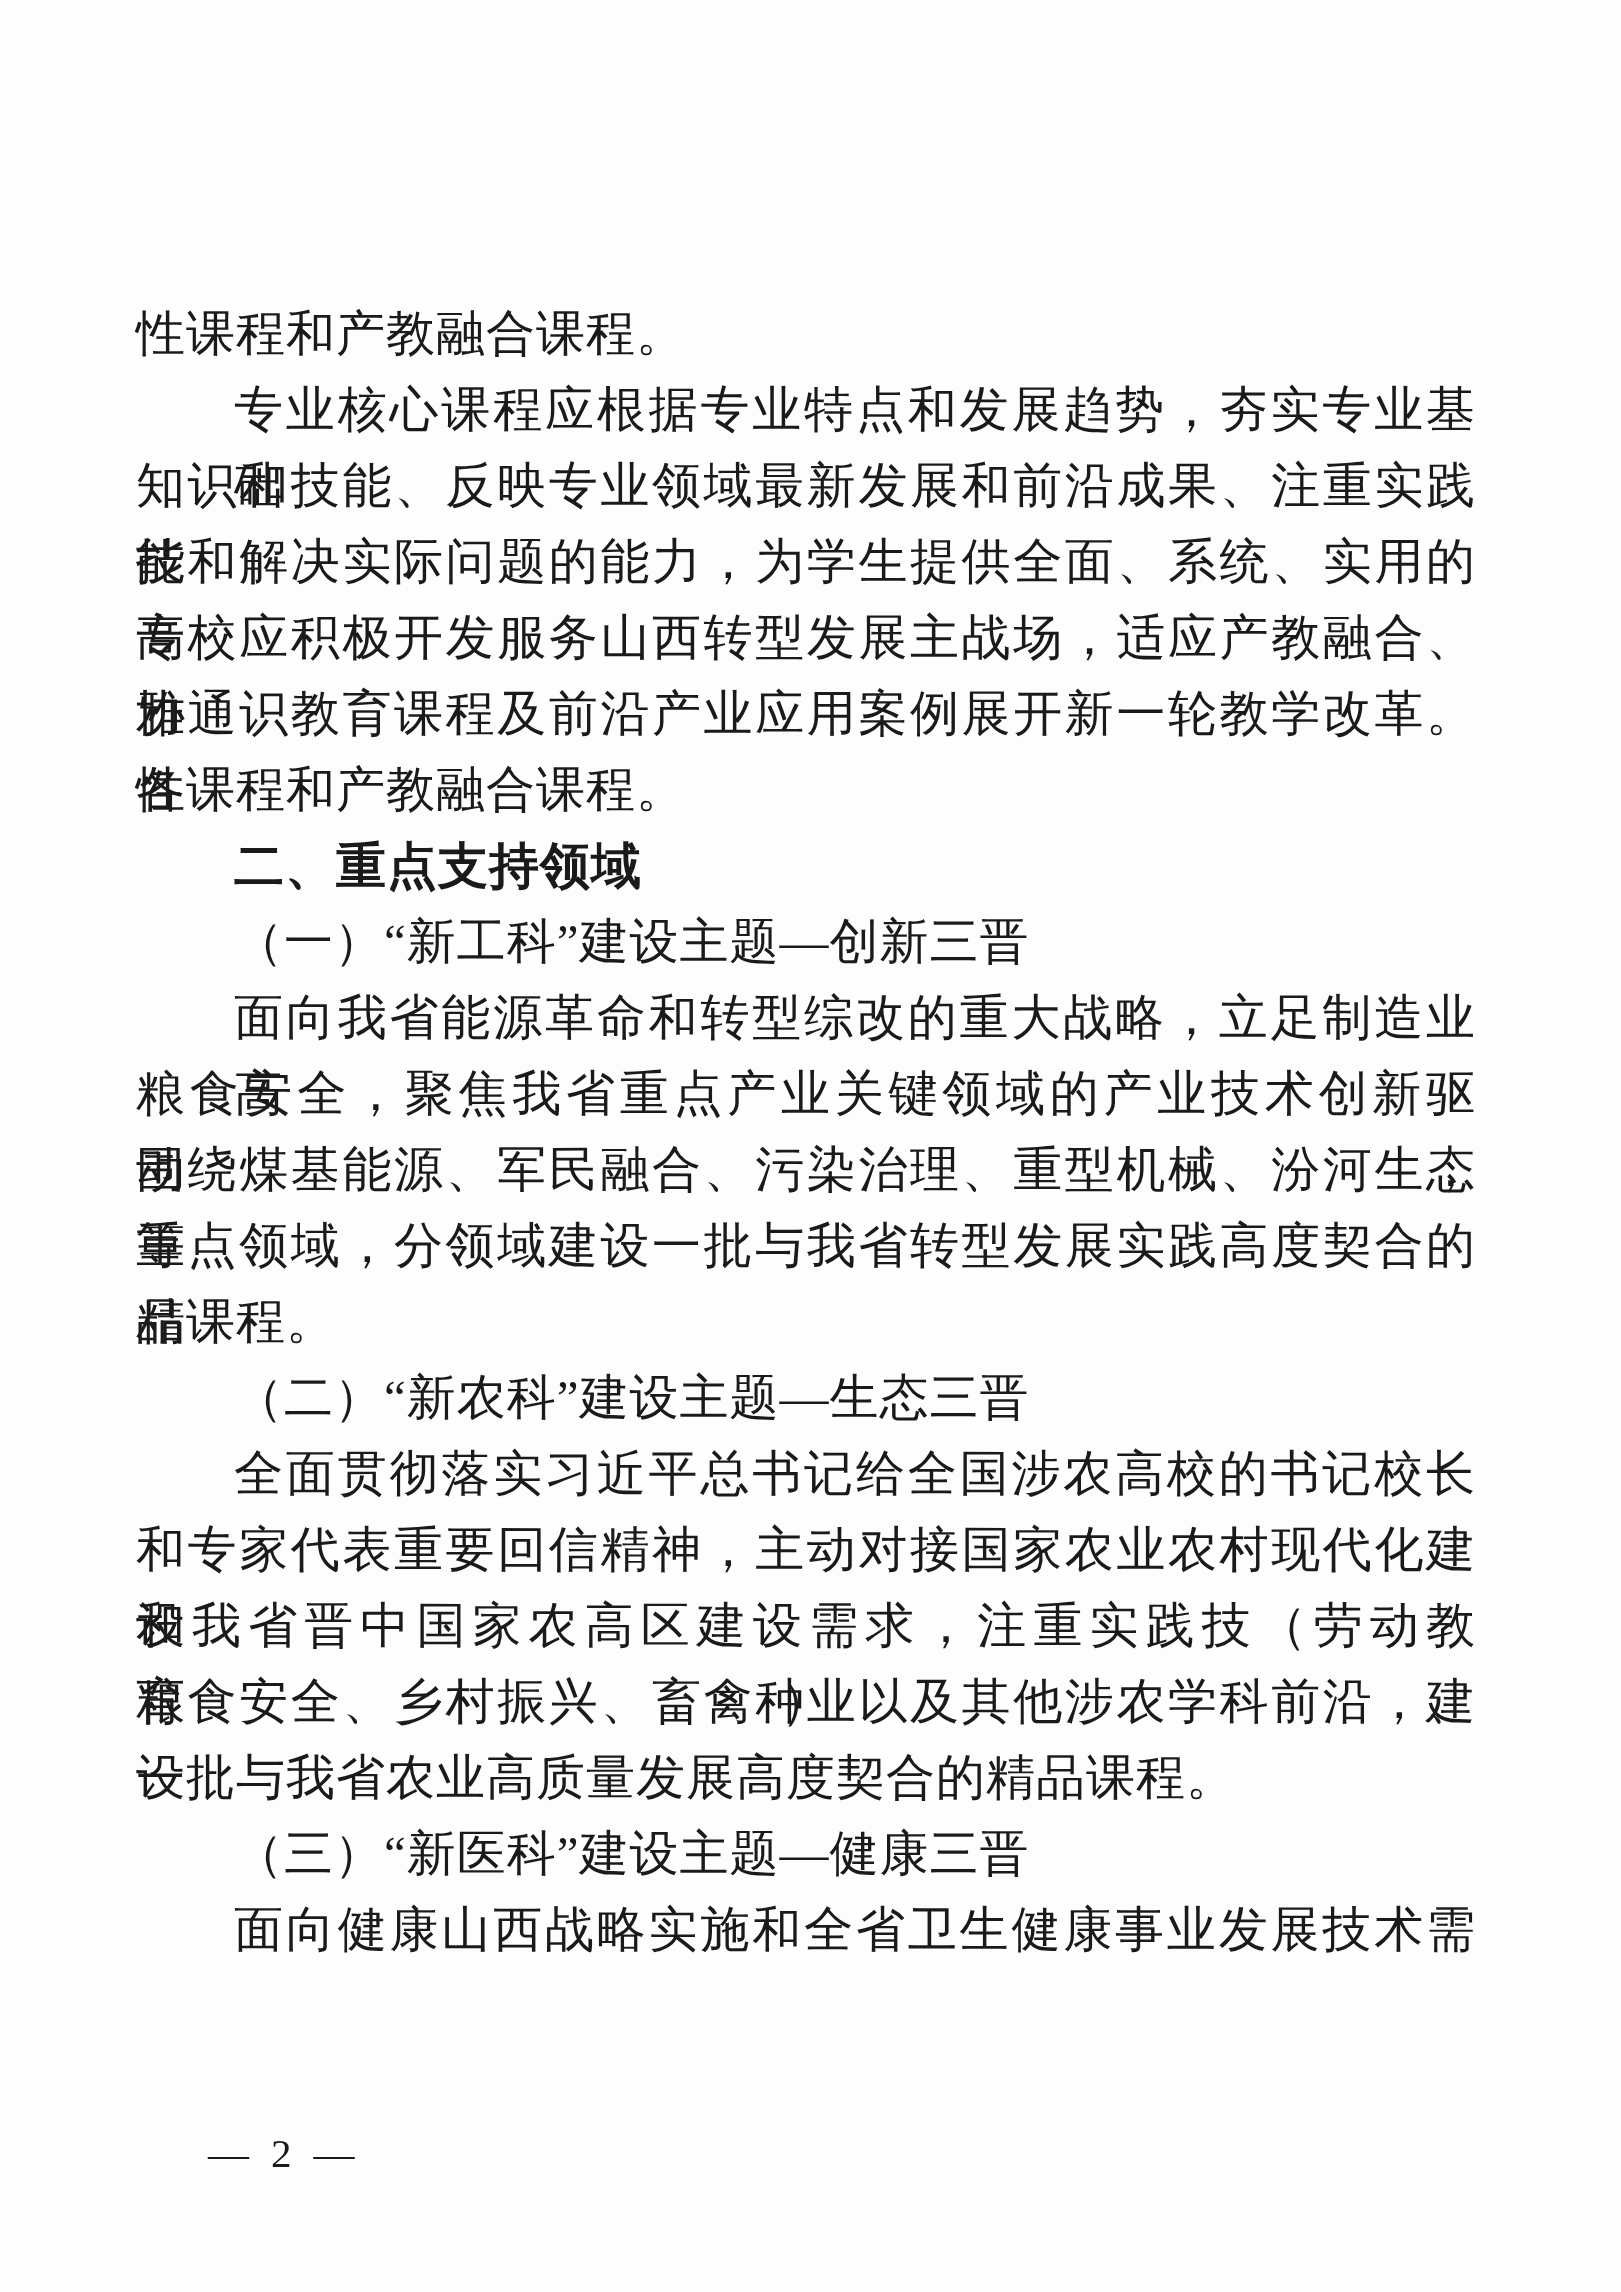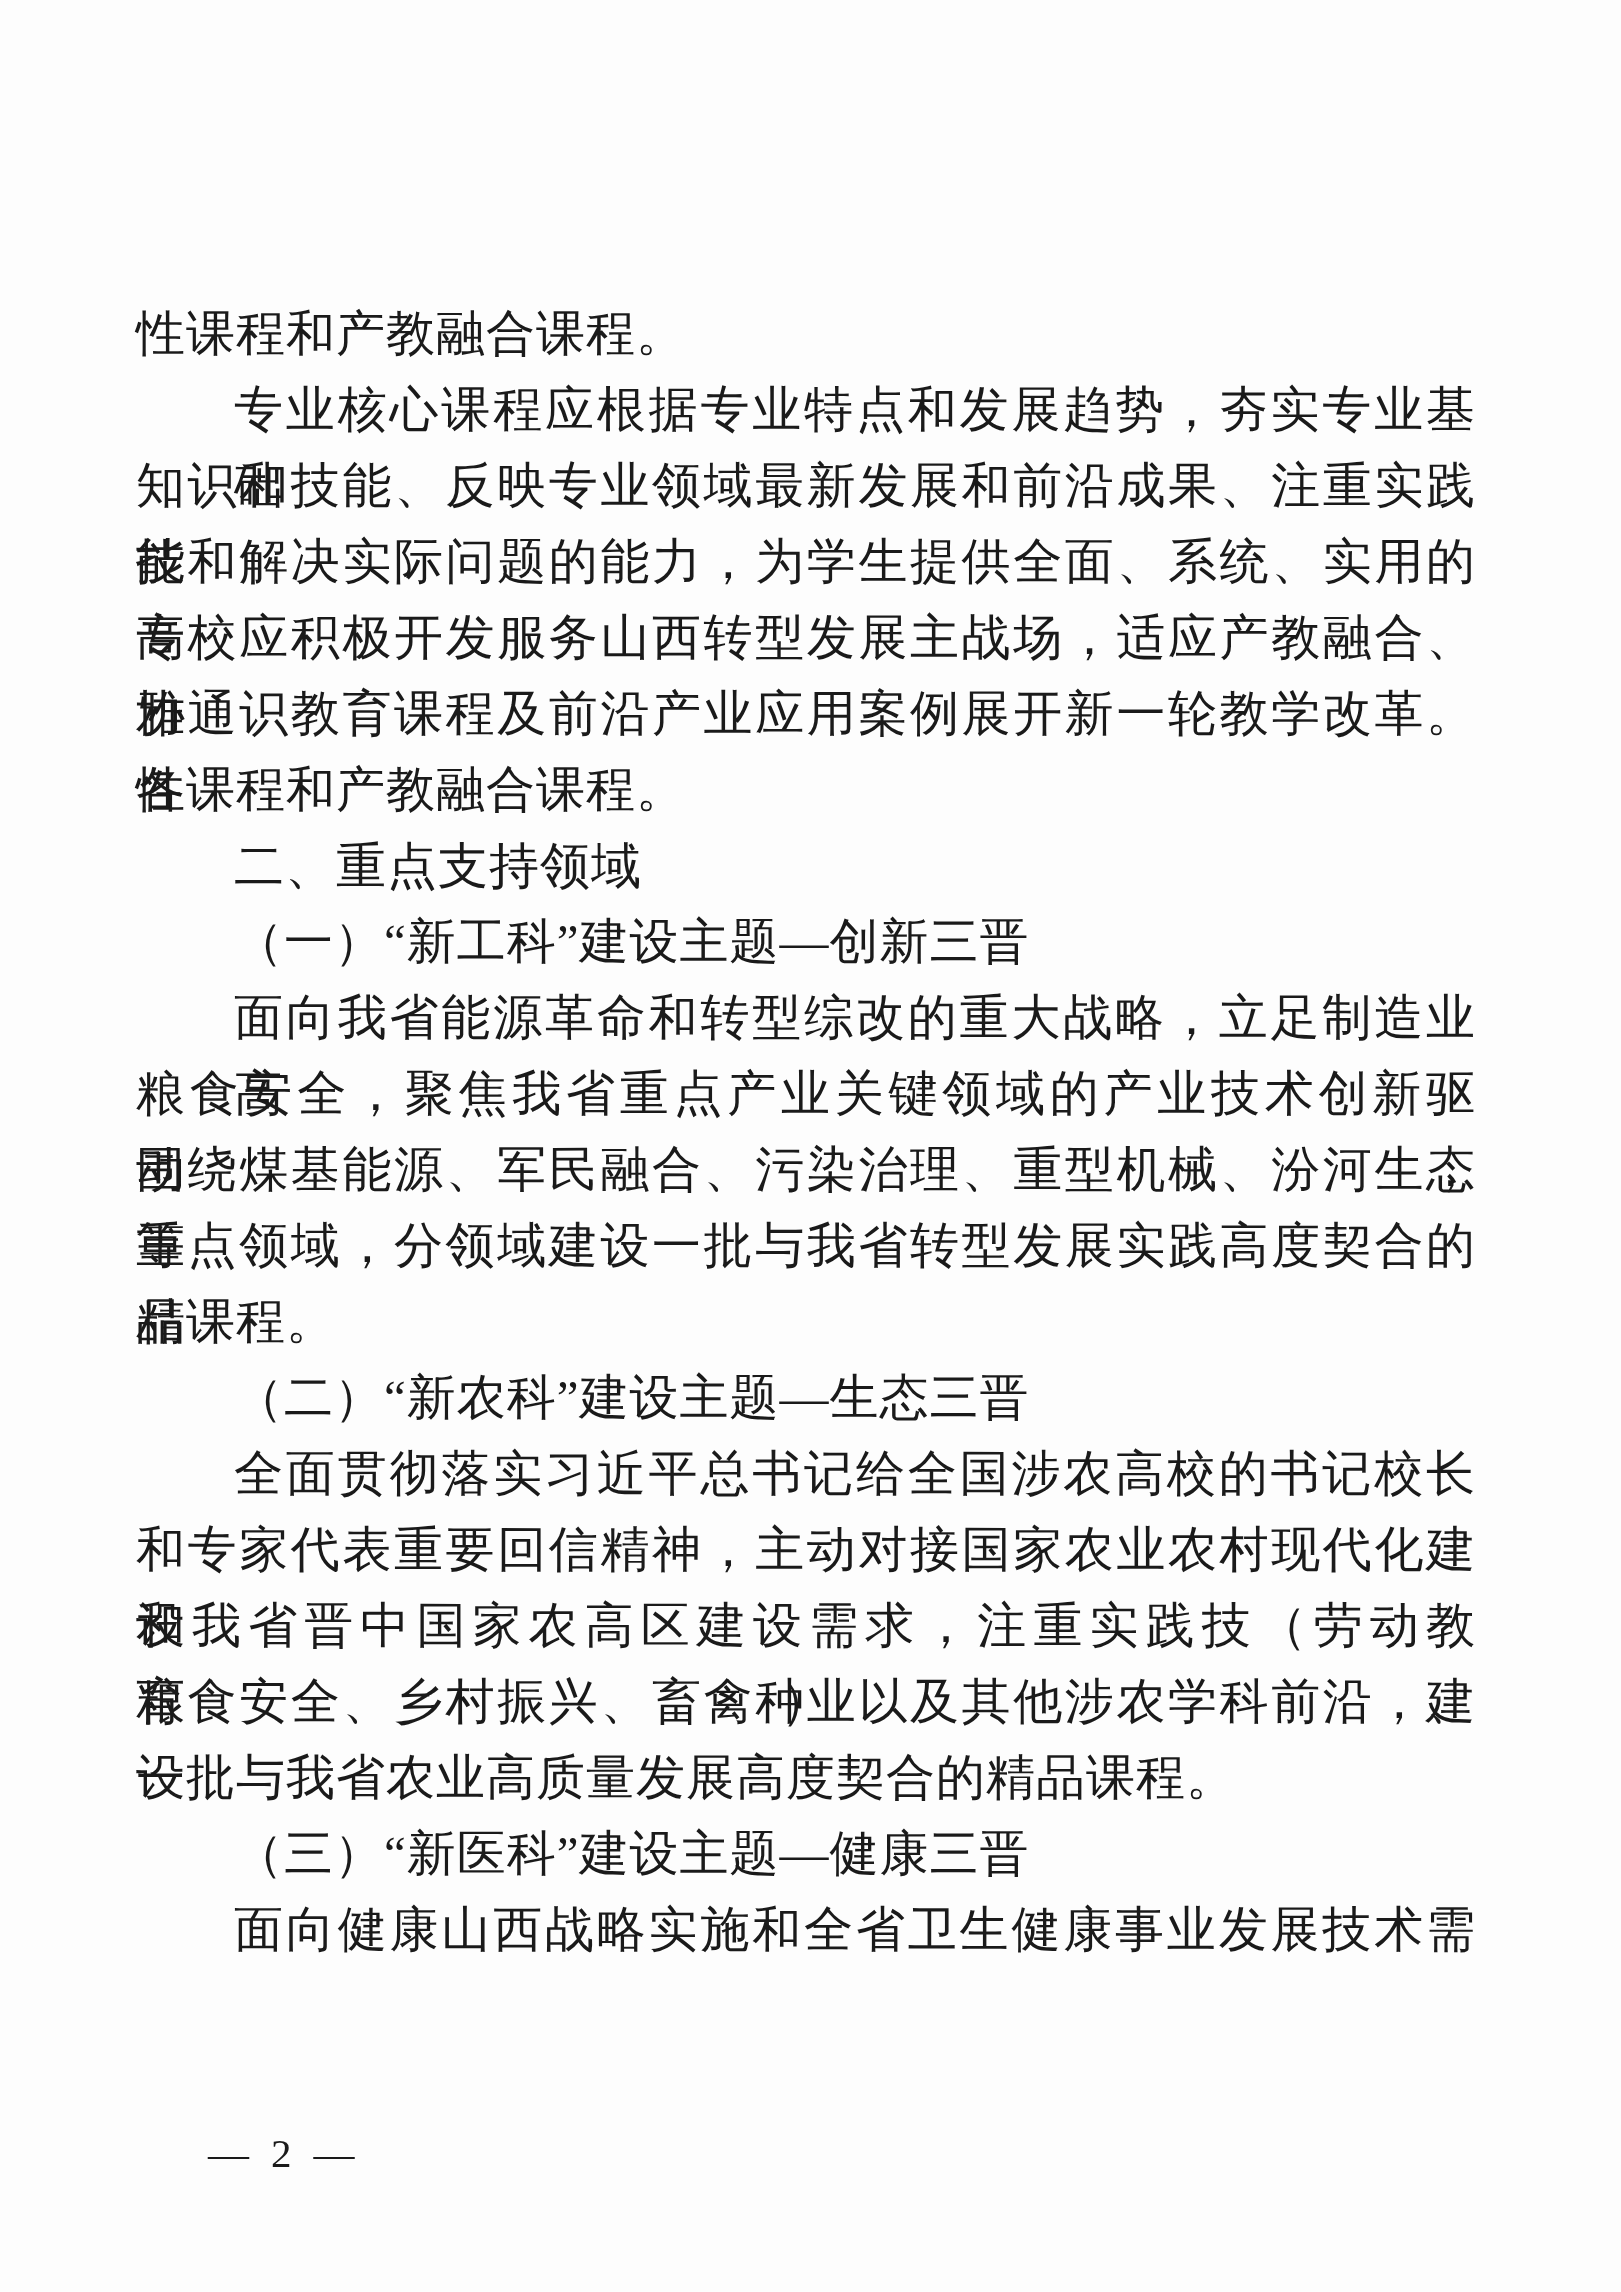--- a/index.html
+++ b/index.html
@@ -33,21 +33,21 @@
   }
   .line.indent {
     padding-left: 98px;
   }
   .line.full {
     text-align: justify;
     text-align-last: justify;
   }
   .line.heading-bold {
     font-family: "Liberation Sans", "DejaVu Sans", sans-serif;
-    font-weight: 400;
+    font-weight: 700;
     font-size: 50px;
   }
   .line.heading-kai {
     font-family: "Liberation Serif", "DejaVu Serif", serif;
     font-weight: 400;
   }
   .page-number {
     position: absolute;
     left: 208px;
     top: 2129px;

